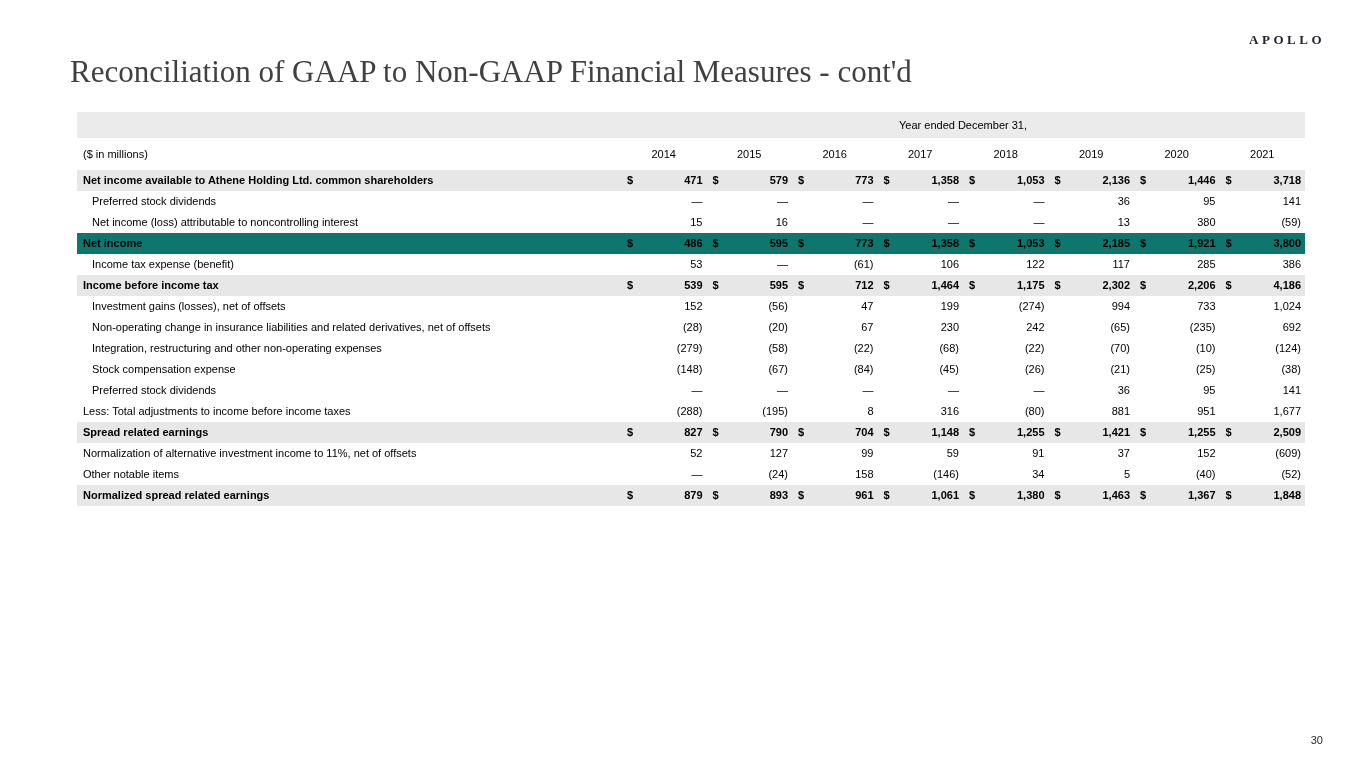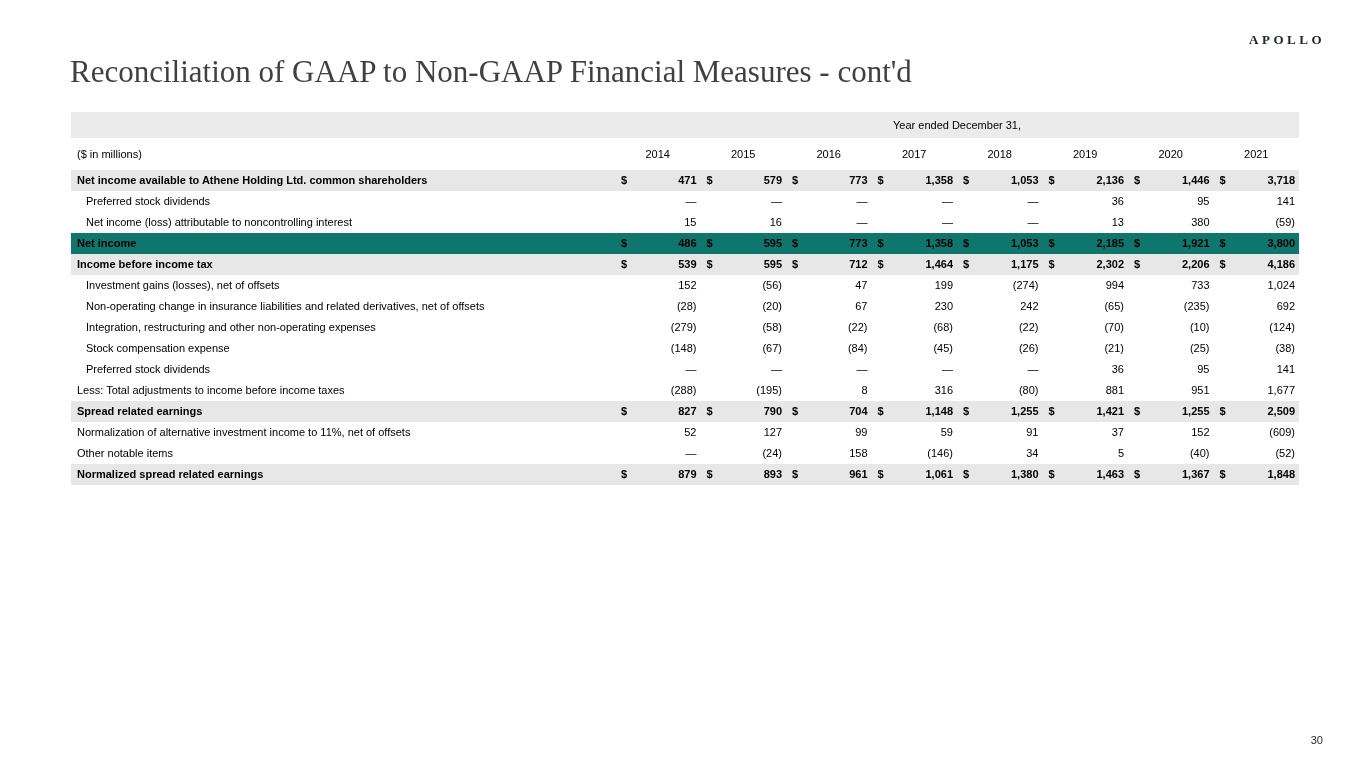--- a/index.html
+++ b/index.html
@@ -29,21 +29,21 @@
     left: 70px;
     font-family: "Liberation Serif", serif;
     font-size: 31px;
     font-weight: 400;
     color: #404040;
     white-space: nowrap;
   }
 
   .table-wrap {
     position: absolute;
-    left: 71px;
+    left: 77px;
     top: 112px;
     width: 1228px;
   }
 
   table {
     border-collapse: collapse;
     table-layout: fixed;
     width: 100%;
     font-size: 11px;
     color: #000000;
@@ -195,20 +195,39 @@
             <td class="val">1,358</td>
             <td class="dollar">$</td>
             <td class="val">1,053</td>
             <td class="dollar">$</td>
             <td class="val">2,185</td>
             <td class="dollar">$</td>
             <td class="val">1,921</td>
             <td class="dollar">$</td>
             <td class="val">3,800</td>
           </tr>
+          <tr class="indent">
+            <td class="lbl indent">Income tax expense (benefit)</td>
+            <td class="dollar"></td>
+            <td class="val">53</td>
+            <td class="dollar"></td>
+            <td class="val">—</td>
+            <td class="dollar"></td>
+            <td class="val">(61)</td>
+            <td class="dollar"></td>
+            <td class="val">106</td>
+            <td class="dollar"></td>
+            <td class="val">122</td>
+            <td class="dollar"></td>
+            <td class="val">117</td>
+            <td class="dollar"></td>
+            <td class="val">285</td>
+            <td class="dollar"></td>
+            <td class="val">386</td>
+          </tr>
           <tr class="total" style="background: rgb(231, 231, 231);">
             <td class="lbl">Income before income tax</td>
             <td class="dollar">$</td>
             <td class="val">539</td>
             <td class="dollar">$</td>
             <td class="val">595</td>
             <td class="dollar">$</td>
             <td class="val">712</td>
             <td class="dollar">$</td>
             <td class="val">1,464</td>

